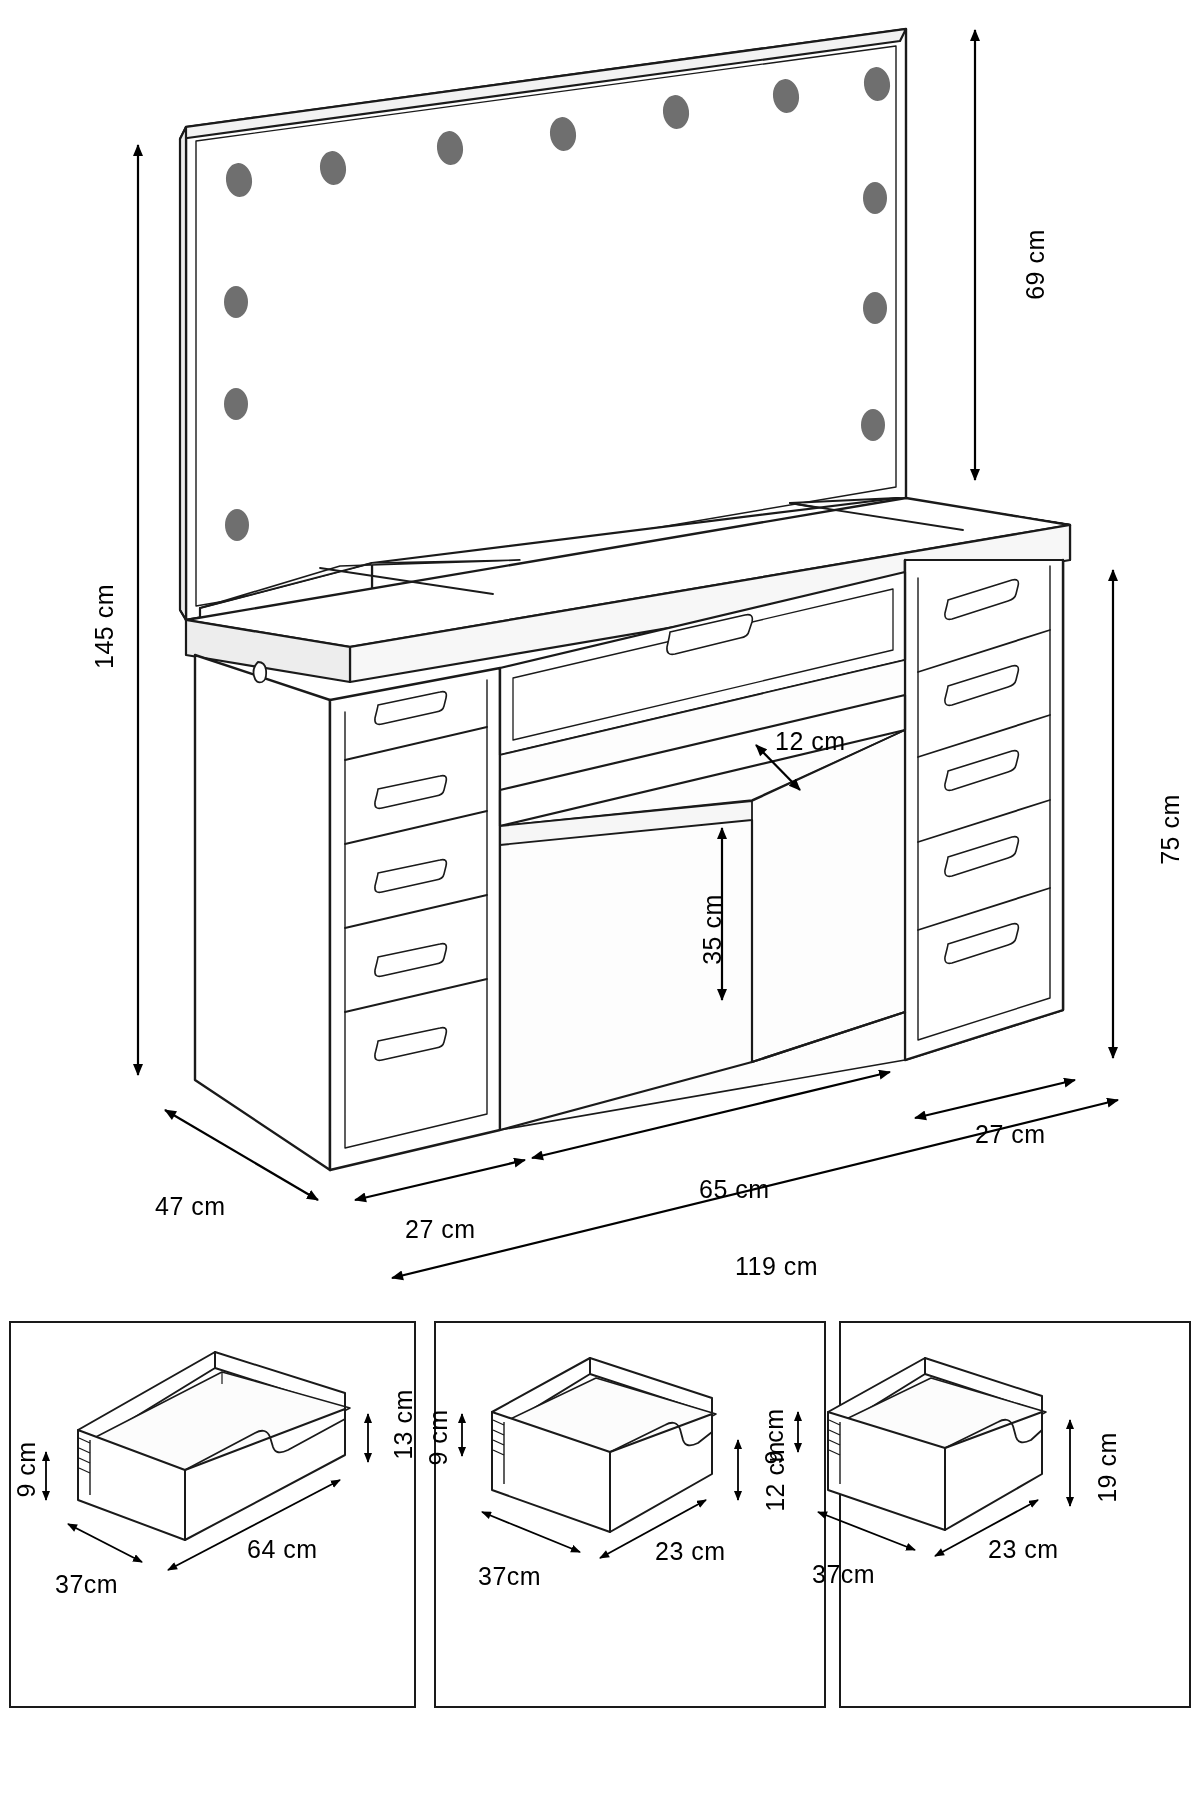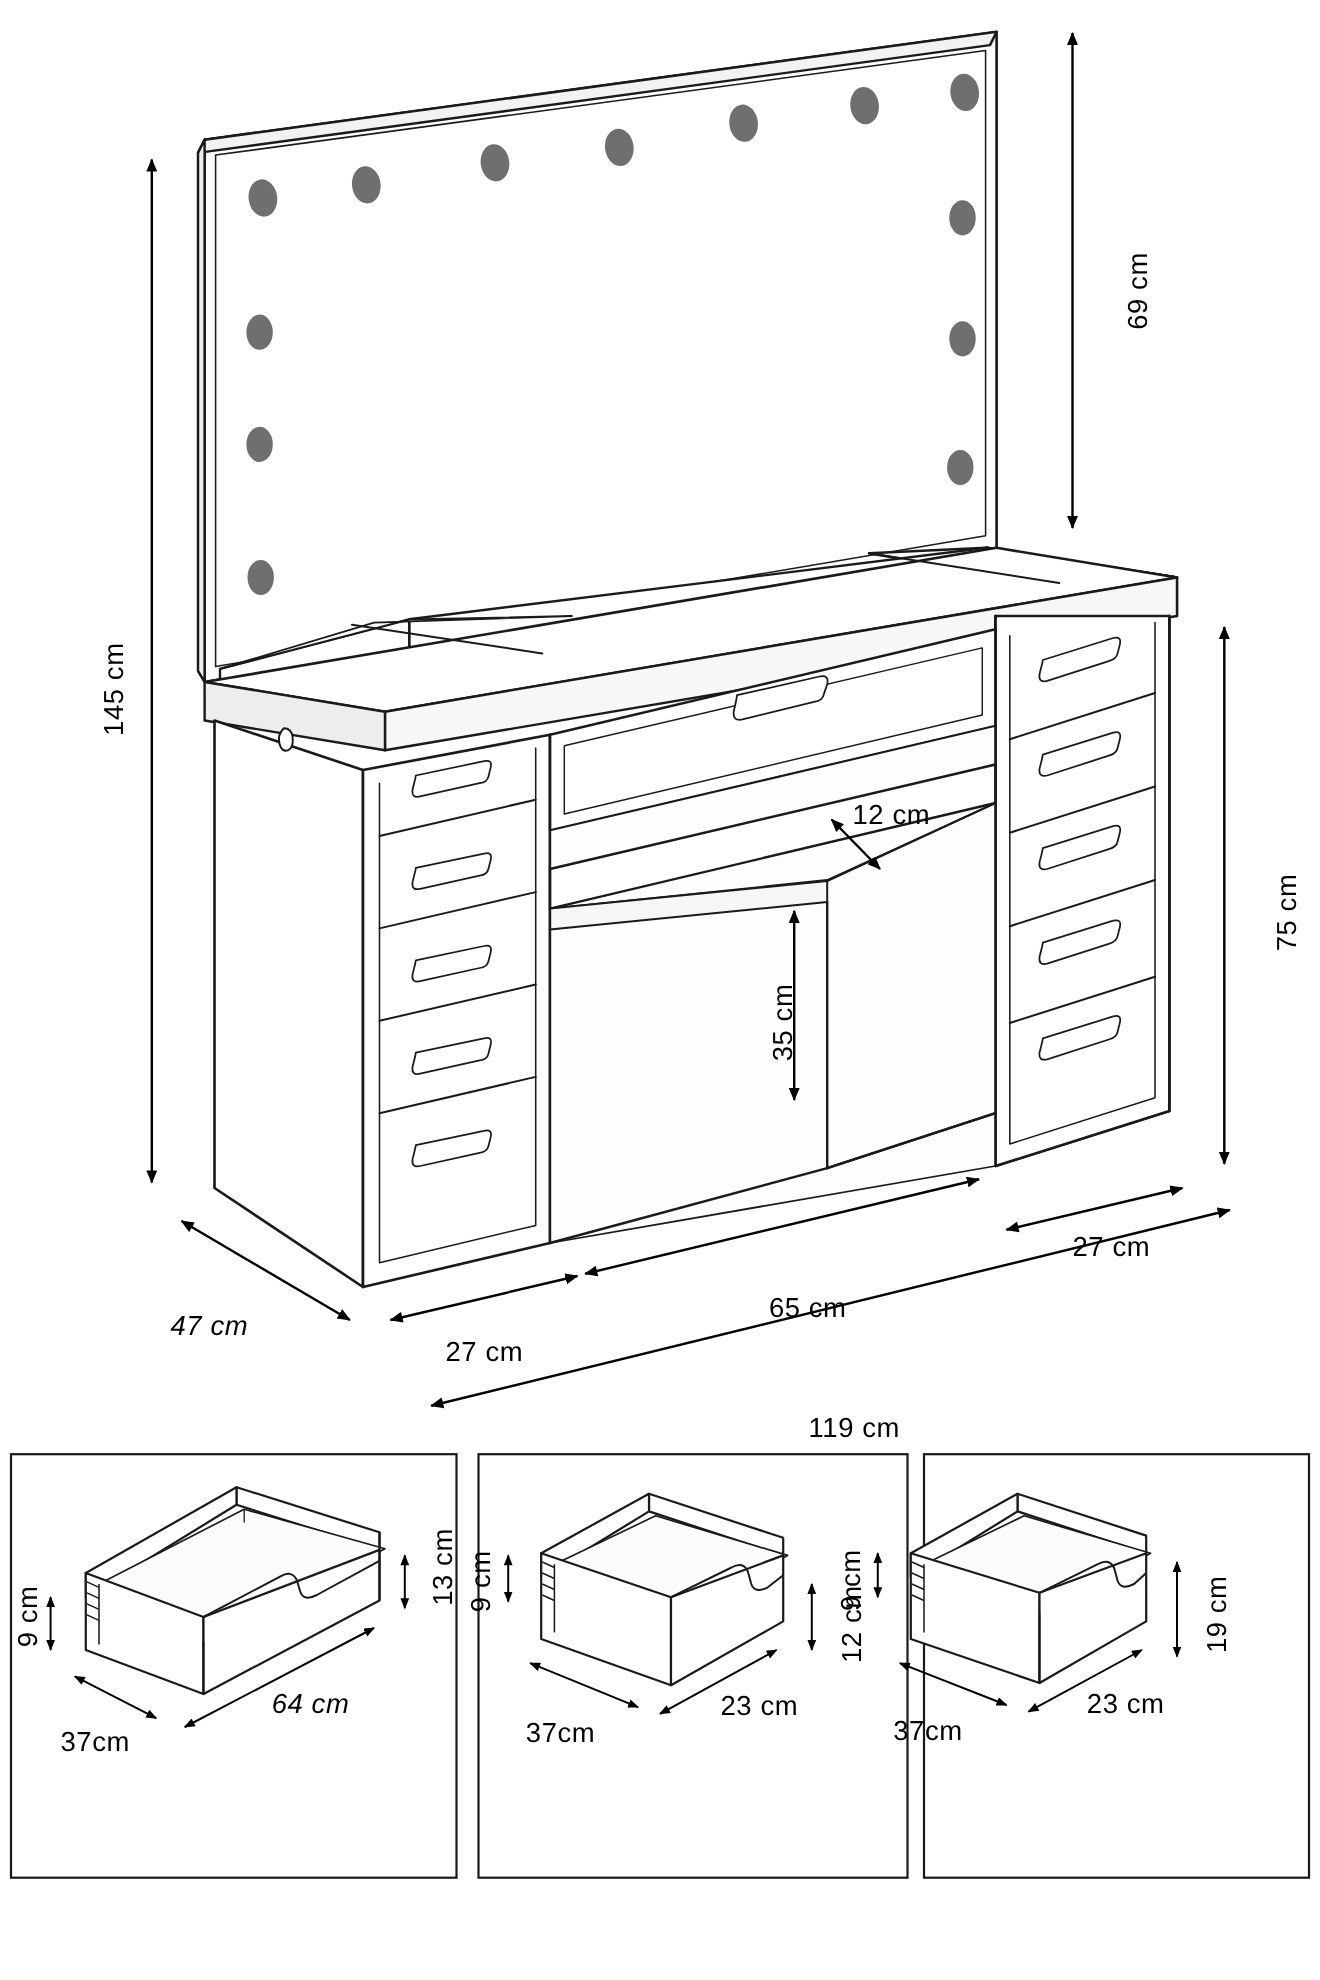--- a/index.html
+++ b/index.html
@@ -192,25 +192,25 @@
 
       <line x1="392" y1="1278" x2="1118" y2="1100" marker-start="url(#arrStart)" marker-end="url(#arrEnd)"></line>
     </g>
   </svg>
 
   <div class="dimlabel vert" style="left:62px; top:612px; transform:rotate(-90deg);">145 cm</div>
   <div class="dimlabel vert" style="left:1000px; top:250px; transform:rotate(-90deg);">69 cm</div>
   <div class="dimlabel vert" style="left:1135px; top:815px; transform:rotate(-90deg);">75 cm</div>
   <div class="dimlabel" style="left:775px; top:727px;">12 cm</div>
   <div class="dimlabel vert" style="left:677px; top:915px; transform:rotate(-90deg);">35 cm</div>
-  <div class="dimlabel" style="left:155px; top:1192px;font-style:italic;">47 cm</div>
+  <div class="dimlabel" style="left:155px; top:1192px;">47 cm</div>
   <div class="dimlabel" style="left:405px; top:1215px;">27 cm</div>
   <div class="dimlabel" style="left:699px; top:1175px;">65 cm</div>
   <div class="dimlabel" style="left:975px; top:1120px;">27 cm</div>
-  <div class="dimlabel" style="left:735px; top:1252px;margin-top:32px;">119 cm</div>
+  <div class="dimlabel" style="left:735px; top:1252px;">119 cm</div>
 
   <svg class="layer" viewBox="0 0 1200 1800">
     <defs>
       <marker id="aE" markerWidth="11" markerHeight="11" refX="9" refY="4" orient="auto" markerUnits="userSpaceOnUse">
         <path d="M0,0 L10,4 L0,8 z" fill="#000"></path>
       </marker>
       <marker id="aS" markerWidth="11" markerHeight="11" refX="1" refY="4" orient="auto" markerUnits="userSpaceOnUse">
         <path d="M10,0 L0,4 L10,8 z" fill="#000"></path>
       </marker>
     </defs>
@@ -298,21 +298,21 @@
       <line x1="798" y1="1412" x2="798" y2="1452" marker-start="url(#aS)" marker-end="url(#aE)"></line>
       <line x1="1070" y1="1420" x2="1070" y2="1506" marker-start="url(#aS)" marker-end="url(#aE)"></line>
       <line x1="818" y1="1512" x2="915" y2="1550" marker-start="url(#aS)" marker-end="url(#aE)"></line>
       <line x1="935" y1="1556" x2="1038" y2="1500" marker-start="url(#aS)" marker-end="url(#aE)"></line>
     </g>
   </svg>
 
   <div class="dimlabel vert" style="left:368px; top:1410px; transform:rotate(-90deg);">13 cm</div>
   <div class="dimlabel vert" style="left:-2px; top:1455px; transform:rotate(-90deg);">9 cm</div>
   <div class="dimlabel" style="left:55px; top:1570px;">37cm</div>
-  <div class="dimlabel" style="left:247px; top:1535px;font-style:italic;">64 cm</div>
+  <div class="dimlabel" style="left:247px; top:1535px;">64 cm</div>
 
   <div class="dimlabel vert" style="left:410px; top:1423px; transform:rotate(-90deg);">9 cm</div>
   <div class="dimlabel vert" style="left:740px; top:1462px; transform:rotate(-90deg);">12 cm</div>
   <div class="dimlabel" style="left:478px; top:1562px;">37cm</div>
   <div class="dimlabel" style="left:655px; top:1537px;">23 cm</div>
 
   <div class="dimlabel vert" style="left:746px; top:1422px; transform:rotate(-90deg);">9 cm</div>
   <div class="dimlabel vert" style="left:1072px; top:1453px; transform:rotate(-90deg);">19 cm</div>
   <div class="dimlabel" style="left:812px; top:1560px;">37cm</div>
   <div class="dimlabel" style="left:988px; top:1535px;">23 cm</div>

